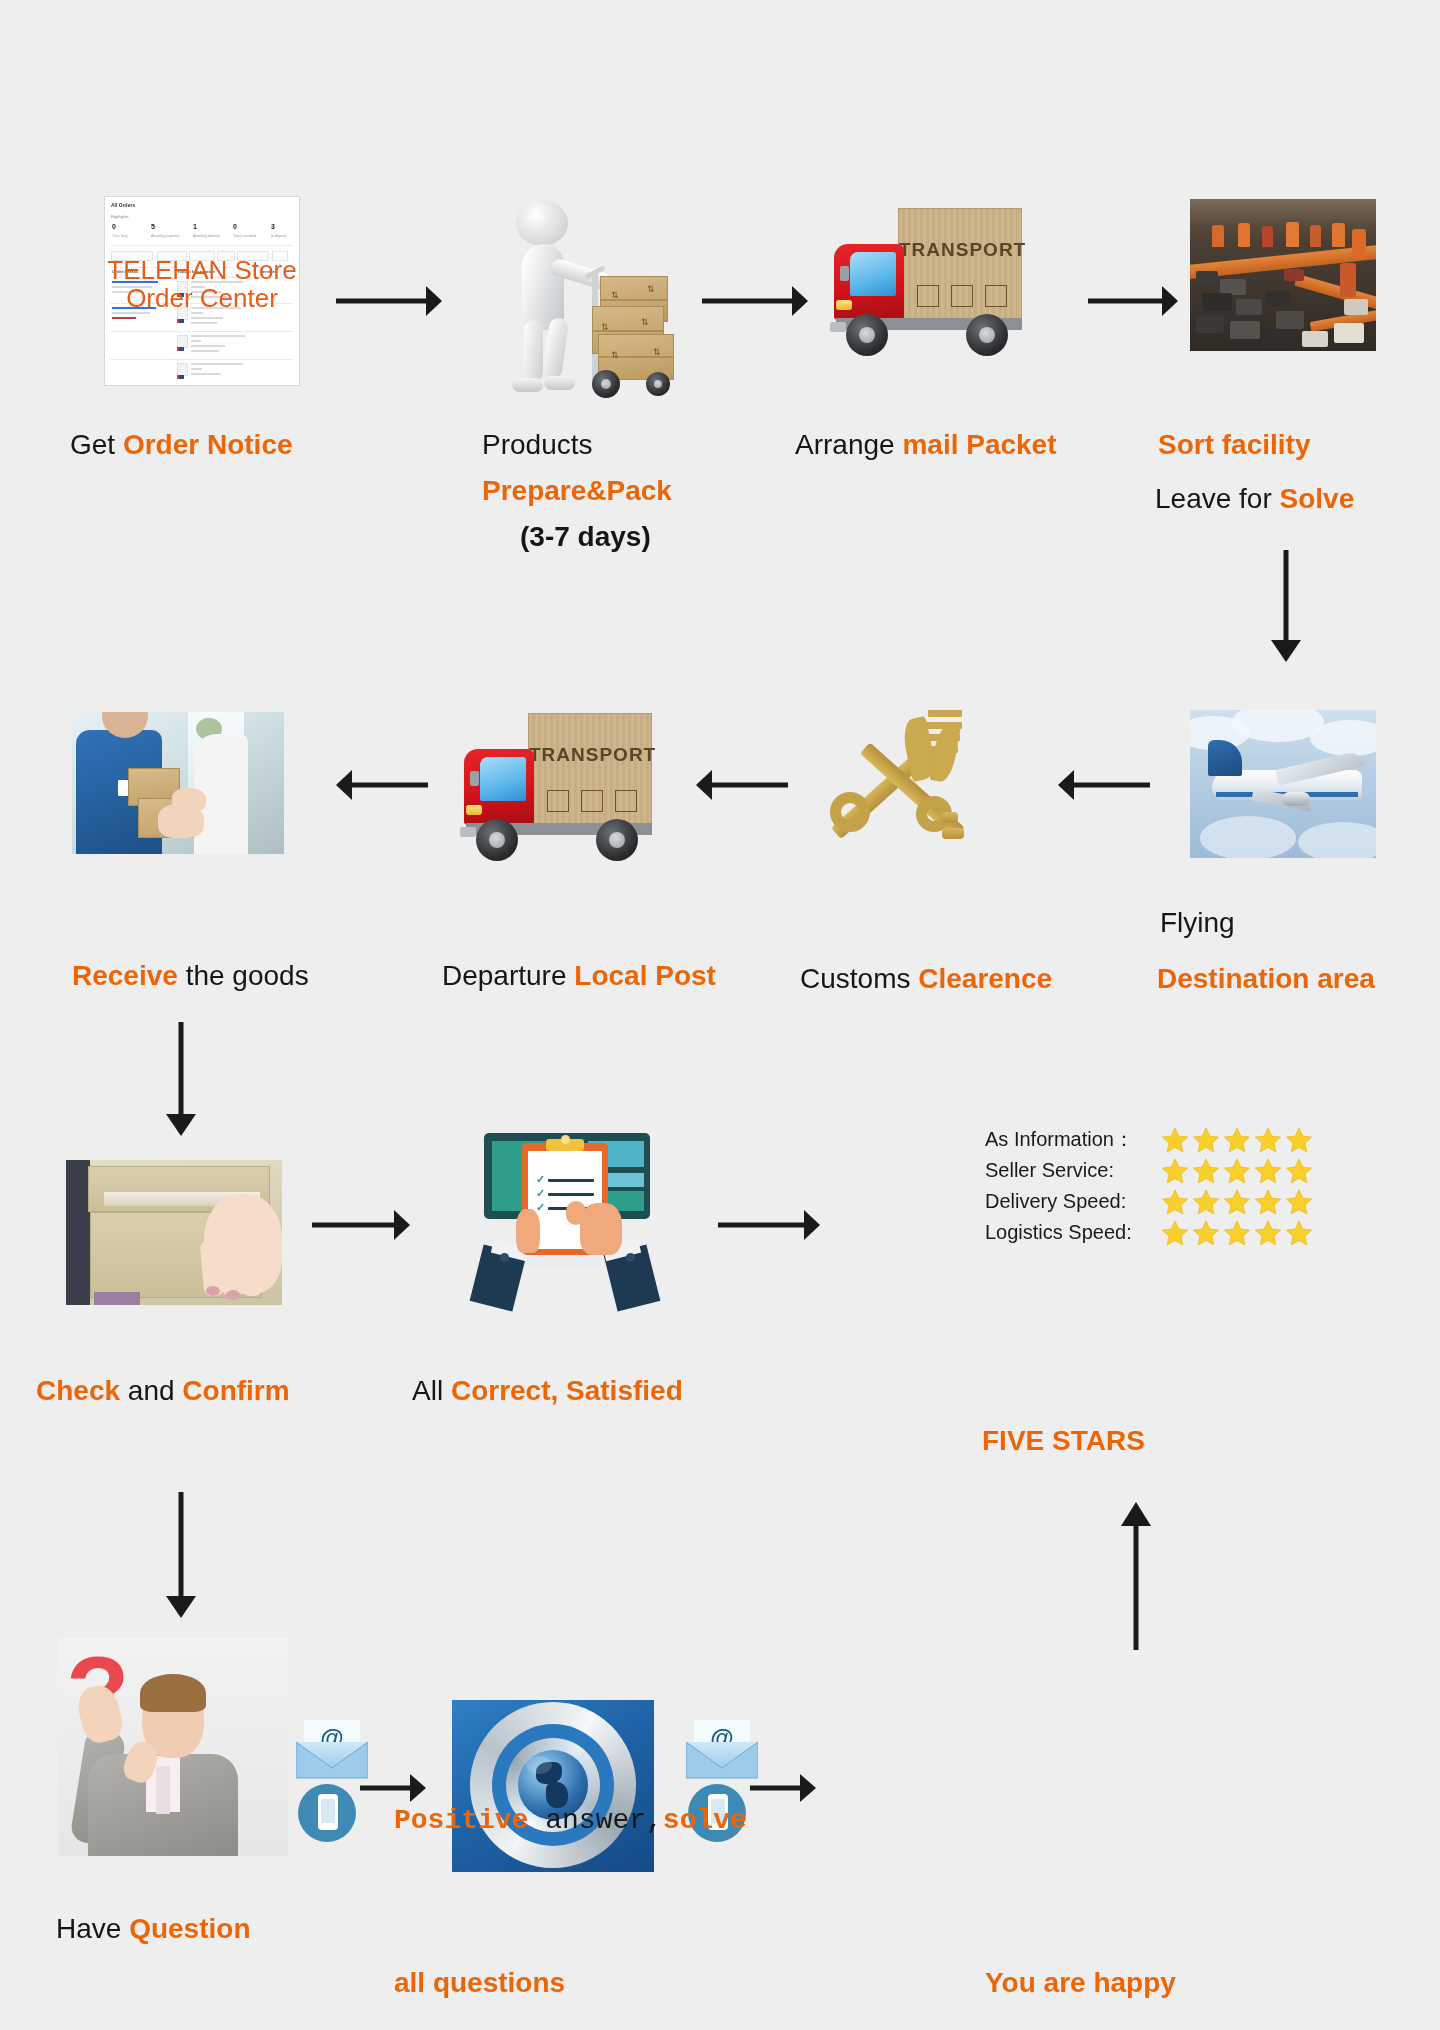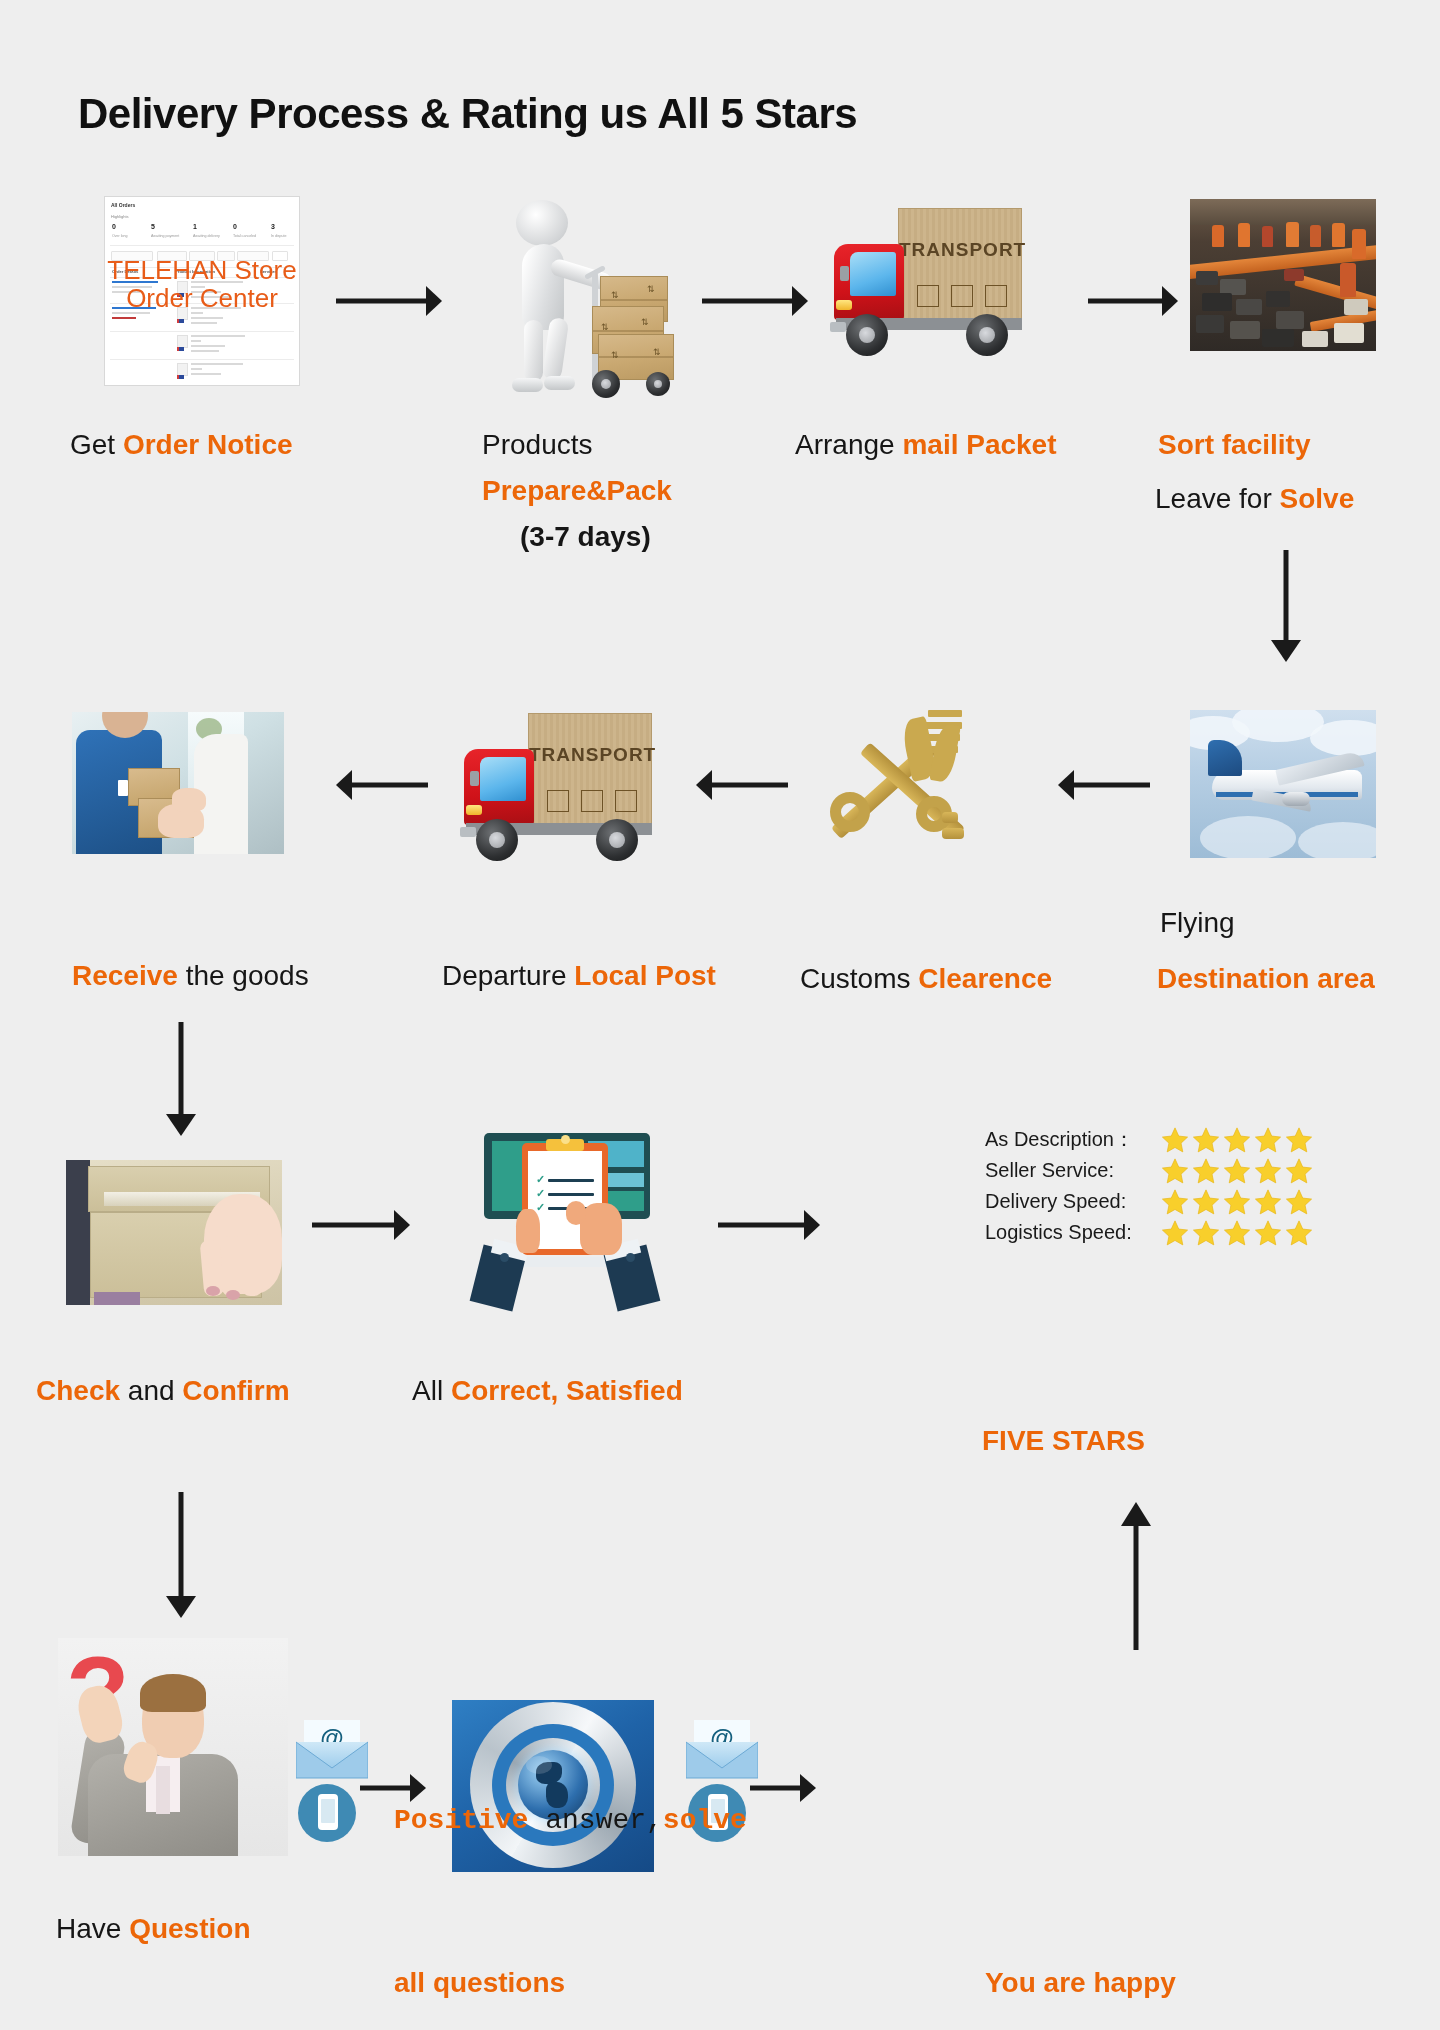--- a/index.html
+++ b/index.html
@@ -209,21 +209,20 @@
     background:radial-gradient(circle at 36% 30%,#9fd3f5,#2e6fae 58%,#123a63);
     box-shadow:0 0 12px rgba(170,220,255,.85); }
   .globebox .land { position:absolute; background:#123a5e; border-radius:45% 30% 50% 35%; }
   .globebox .shine { position:absolute; background:rgba(255,255,255,.16); border-radius:50%; }
 </style>
 </head>
 <body>
 
 <div class="stage">
 
-  <div class="abs title">Delivery Process &amp; Rating us All 5 Stars</div>
 
   <div class="imgbox order-shot" style="left:104px; top:196px; width:196px; height:190px;">
     <div class="os-head">All Orders</div>
     <div class="os-sub">Highlights</div>
 
     <div class="os-stat" style="left:7px;">0</div>
     <div class="os-statlbl" style="left:7px;">Over long</div>
     <div class="os-stat" style="left:46px;">5</div>
     <div class="os-statlbl" style="left:46px;">Awaiting payment</div>
     <div class="os-stat" style="left:88px;">1</div>
@@ -587,21 +586,21 @@
     <div class="palm" style="left:118px; top:76px; width:20px; height:24px; border-radius:10px;"></div>
   </div>
 
   <svg class="abs" style="left:716px; top:1200px;" width="104" height="50">
     <line x1="2" y1="25" x2="88" y2="25" stroke="#1a1a1a" stroke-width="5"></line>
     <polygon points="88,10 104,25 88,40" fill="#1a1a1a"></polygon>
   </svg>
 
   <div class="ratings" style="left:985px; top:1124px;">
     <div class="rrow">
-      <div class="rlabel">As Description：</div>
+      <div class="rlabel">As Information：</div>
       <div class="stars">
         <svg class="star" viewBox="0 0 24 24">
             <polygon points="12,1.6 15.2,8.6 22.8,9.5 17.2,14.7 18.7,22.2 12,18.4 5.3,22.2 6.8,14.7 1.2,9.5 8.8,8.6" fill="#f8cf2b" stroke="#e8b81c" stroke-width="0.6"></polygon>
           </svg>
         <svg class="star" viewBox="0 0 24 24">
             <polygon points="12,1.6 15.2,8.6 22.8,9.5 17.2,14.7 18.7,22.2 12,18.4 5.3,22.2 6.8,14.7 1.2,9.5 8.8,8.6" fill="#f8cf2b" stroke="#e8b81c" stroke-width="0.6"></polygon>
           </svg>
         <svg class="star" viewBox="0 0 24 24">
             <polygon points="12,1.6 15.2,8.6 22.8,9.5 17.2,14.7 18.7,22.2 12,18.4 5.3,22.2 6.8,14.7 1.2,9.5 8.8,8.6" fill="#f8cf2b" stroke="#e8b81c" stroke-width="0.6"></polygon>
           </svg>

